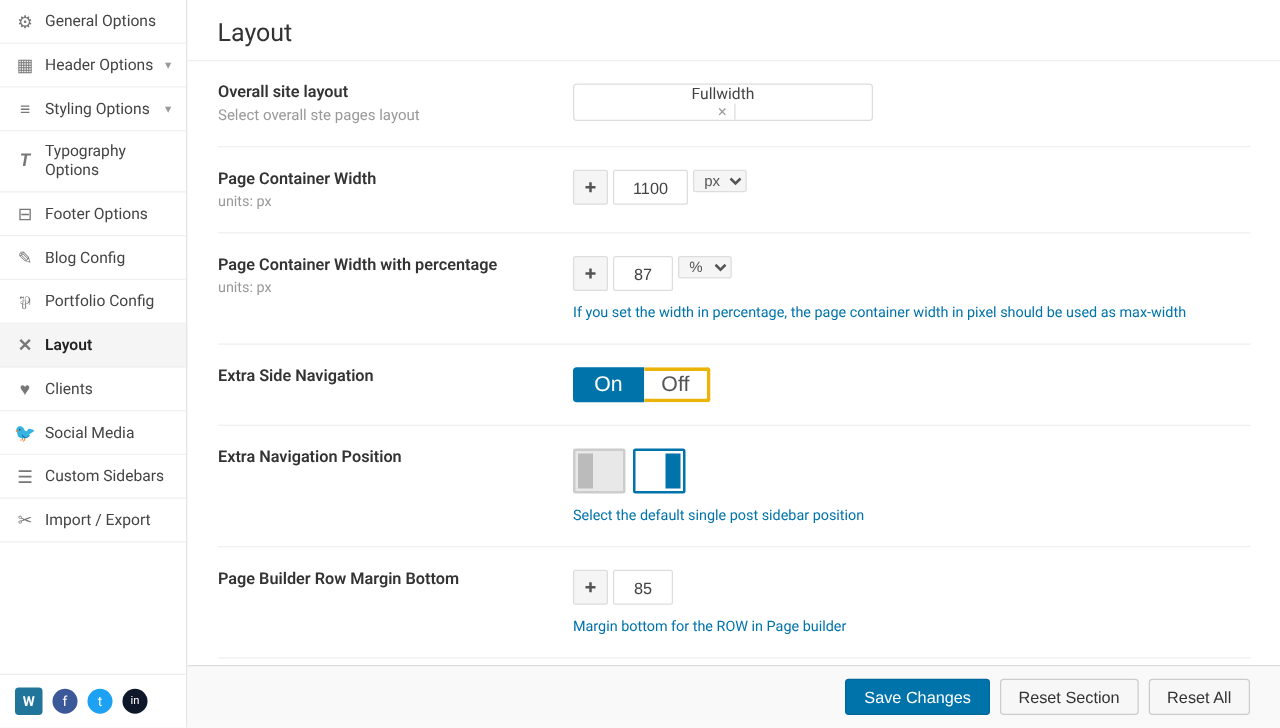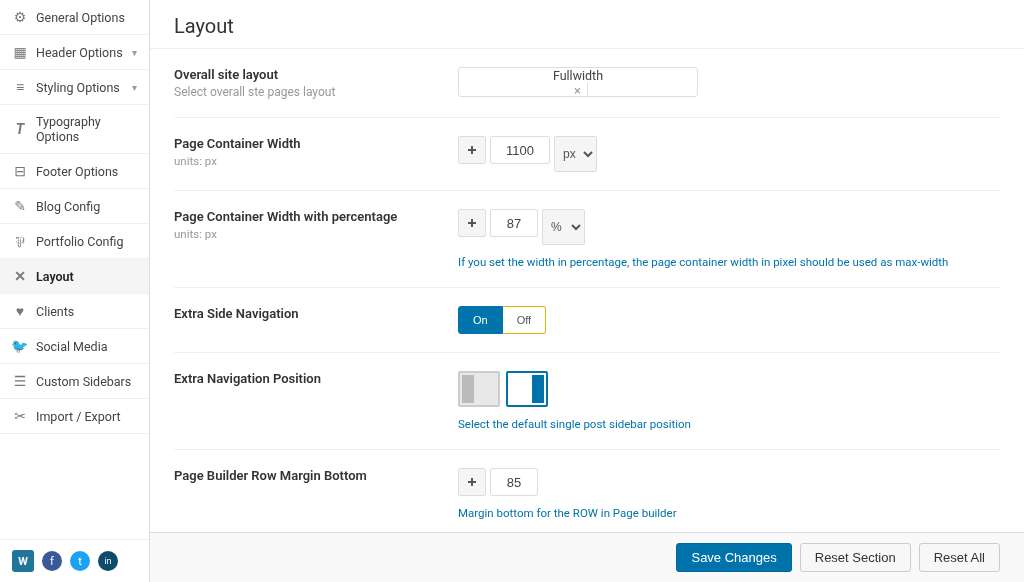--- a/index.html
+++ b/index.html
@@ -36,25 +36,25 @@
     
     .dropdown-control { display: flex; align-items: center; border: 1px solid #ddd; border-radius: 3px; background: #fff; height: 30px; min-width: 200px; max-width: 240px; overflow: hidden; flex-direction: column; }
     .dropdown-value { flex: 1; padding: 0 8px; font-size: 12.5px; color: #444; }
     .dropdown-clear { padding: 0 6px; color: #999; cursor: pointer; font-size: 13px; border-right: 1px solid #ddd; }
     .dropdown-arrow { padding: 0 6px; background: #f5f5f5; height: 100%; display: flex; align-items: center; color: #666; font-size: 10px; border-left: 1px solid #ddd; cursor: pointer; }
 
     
     .number-input-group { display: flex; align-items: flex-start; gap: 4px; }
     .number-input-btn { width: 28px; height: 28px; border: 1px solid #ddd; background: #f5f5f5; display: flex; align-items: center; justify-content: center; cursor: pointer; font-size: 14px; color: #555; border-radius: 2px; }
     .number-input { width: 60px; height: 28px; border: 1px solid #ddd; text-align: center; font-size: 13px; color: #444; border-radius: 2px; outline: none; }
-    .unit-select { height: 36px; border: 1px solid #ddd; background: #f5f5f5; font-size: 12px; color: #555; padding: 0 4px; border-radius: 2px; cursor: pointer; }
+    .unit-select { height: 18px; border: 1px solid #ddd; background: #f5f5f5; font-size: 12px; color: #555; padding: 0 4px; border-radius: 2px; cursor: pointer; }
 
     
     .toggle-group { display: flex; height: 28px; }
-    .toggle-btn { padding: 0 14px; border: 1px solid #eab308; font-size: 11px; cursor: pointer; display: flex; align-items: center; }
+    .toggle-btn { padding: 0 14px; border: 3px solid #eab308; font-size: 17px; cursor: pointer; display: flex; align-items: center; }
     .toggle-btn.on { background: #0073aa; color: #fff; border-color: #0073aa; border-radius: 3px 0 0 3px; }
     .toggle-btn.off { background: #fff; color: #555; border-radius: 0 3px 3px 0; border-left: none; }
 
     
     .position-group { display: flex; gap: 6px; align-items: center; }
     .position-box { width: 42px; height: 36px; border: 2px solid #ccc; border-radius: 2px; background: #e8e8e8; cursor: pointer; position: relative; overflow: hidden; }
     .position-box.selected { border-color: #0073aa; background: #fff; }
     .position-box-inner { position: absolute; width: 12px; top: 2px; bottom: 2px; background: #bbb; }
     .position-box.left .position-box-inner { left: 2px; }
     .position-box.right .position-box-inner { right: 2px; }
@@ -122,21 +122,21 @@
     </div>
     <div class="sidebar-item">
       <span class="icon">✂</span>
       <span class="label">Import / Export</span>
     </div>
 
     <div class="sidebar-bottom">
       <div class="social-icon" style="background:#21759b; width:22px;height:22px;border-radius:3px;font-size:11px;font-weight:bold;">W</div>
       <div class="social-icon" style="background:#3b5998;">f</div>
       <div class="social-icon" style="background:#1da1f2;">t</div>
-      <div class="social-icon" style="background:#0c4a6e;font-size:9px;">in</div>
+      <div class="social-icon" style="background:#0f172a;font-size:9px;">in</div>
     </div>
   </div>
 
   <div class="main-content">
     <div class="main-header">
       <h1>Layout</h1>
     </div>
 
     <div class="settings-body">
 

